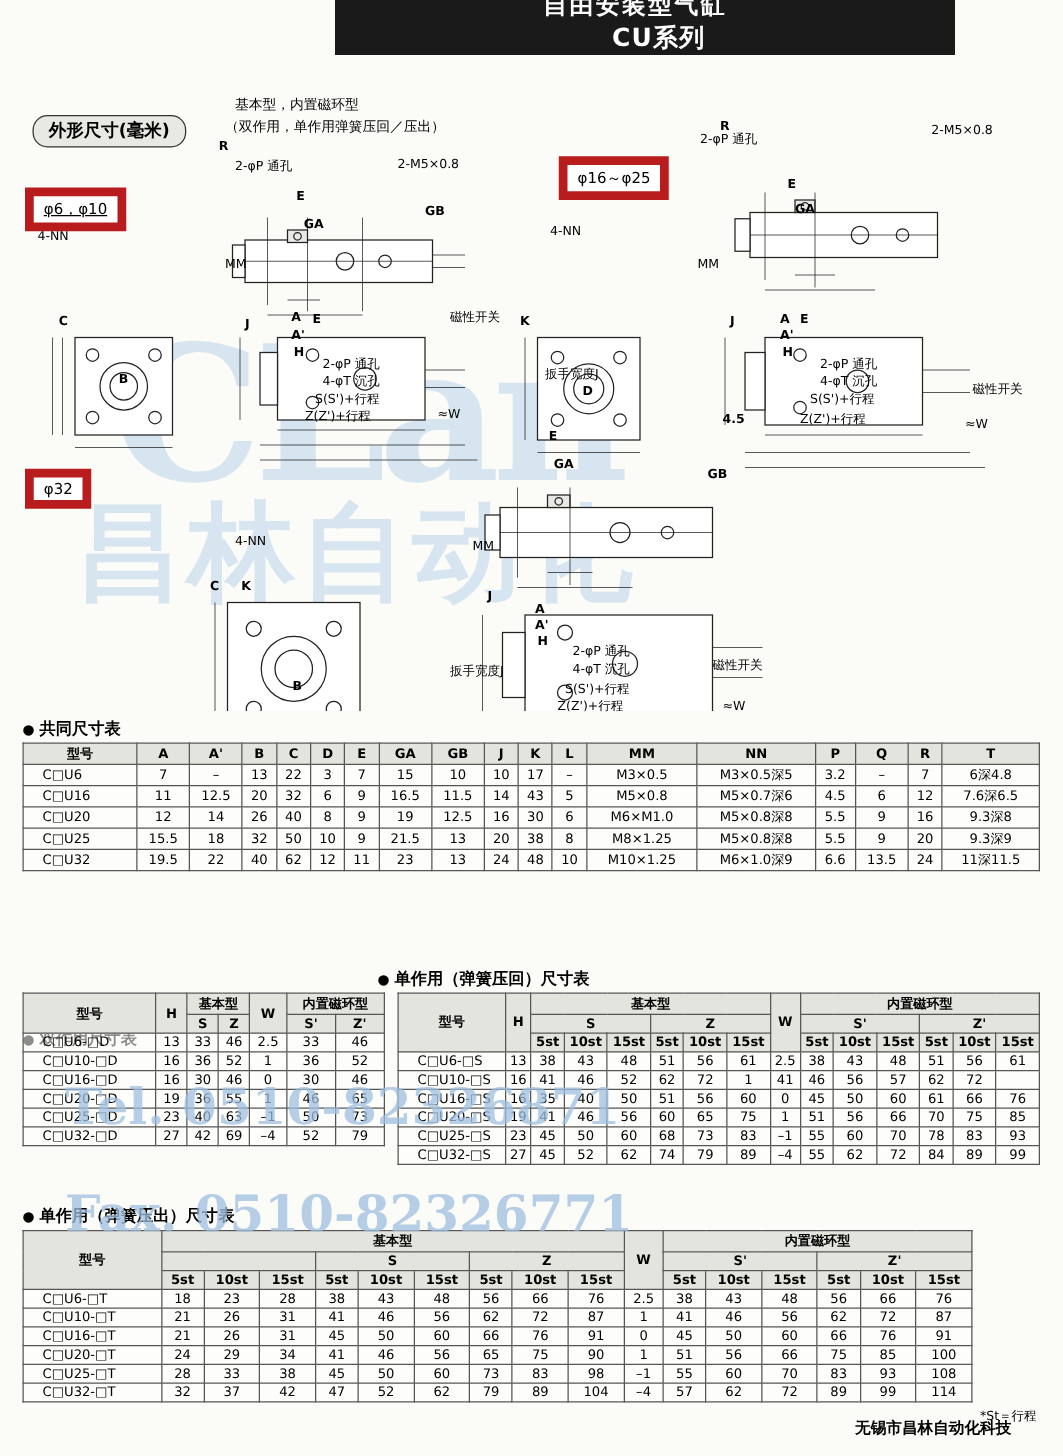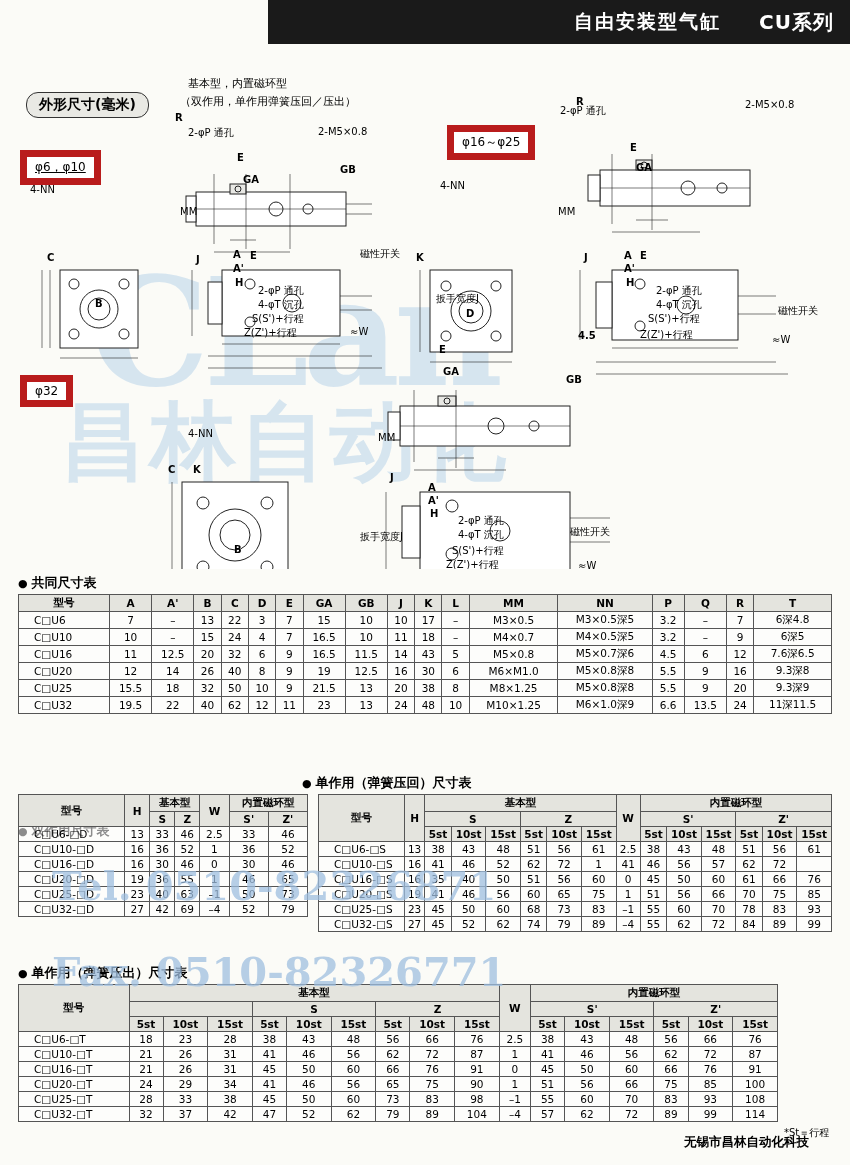--- a/index.html
+++ b/index.html
@@ -8,24 +8,24 @@
     background:#fbfbf7;
     font-family:"DejaVu Sans","Liberation Sans",sans-serif;
     color:#000;
     position:relative;
     overflow:hidden;
   }
   .page{position:relative;width:850px;height:1165px;}
 
   
   .header{
-    position:absolute;left:268px;top:0;width:582px;height:44px;
+    position:absolute;left:268px;top:0;width:496px;height:44px;
     background:#1a1a1a;color:#fff;
     display:flex;align-items:center;justify-content:flex-end;
-    box-sizing:border-box;padding-right:16px;
+    box-sizing:border-box;padding-right:16px;flex-direction:column;
   }
   .header .h-title{font-size:19px;font-weight:bold;letter-spacing:2px;}
   .header .h-series{font-size:20px;font-weight:bold;margin-left:38px;letter-spacing:1px;}
 
   
   .pill{
     position:absolute;border:1.5px solid #333;border-radius:12px;
     background:#e9e9e4;font-size:14px;font-weight:bold;
     padding:3px 12px;
   }
@@ -343,40 +343,20 @@
           <td>17</td>
           <td>–</td>
           <td>M3×0.5</td>
           <td>M3×0.5深5</td>
           <td>3.2</td>
           <td>–</td>
           <td>7</td>
           <td>6深4.8</td>
         </tr>
         <tr>
-          <td class="model">C□U10</td>
-          <td>10</td>
-          <td>–</td>
-          <td>15</td>
-          <td>24</td>
-          <td>4</td>
-          <td>7</td>
-          <td>16.5</td>
-          <td>10</td>
-          <td>11</td>
-          <td>18</td>
-          <td>–</td>
-          <td>M4×0.7</td>
-          <td>M4×0.5深5</td>
-          <td>3.2</td>
-          <td>–</td>
-          <td>9</td>
-          <td>6深5</td>
-        </tr>
-        <tr>
           <td class="model">C□U16</td>
           <td>11</td>
           <td>12.5</td>
           <td>20</td>
           <td>32</td>
           <td>6</td>
           <td>9</td>
           <td>16.5</td>
           <td>11.5</td>
           <td>14</td>

